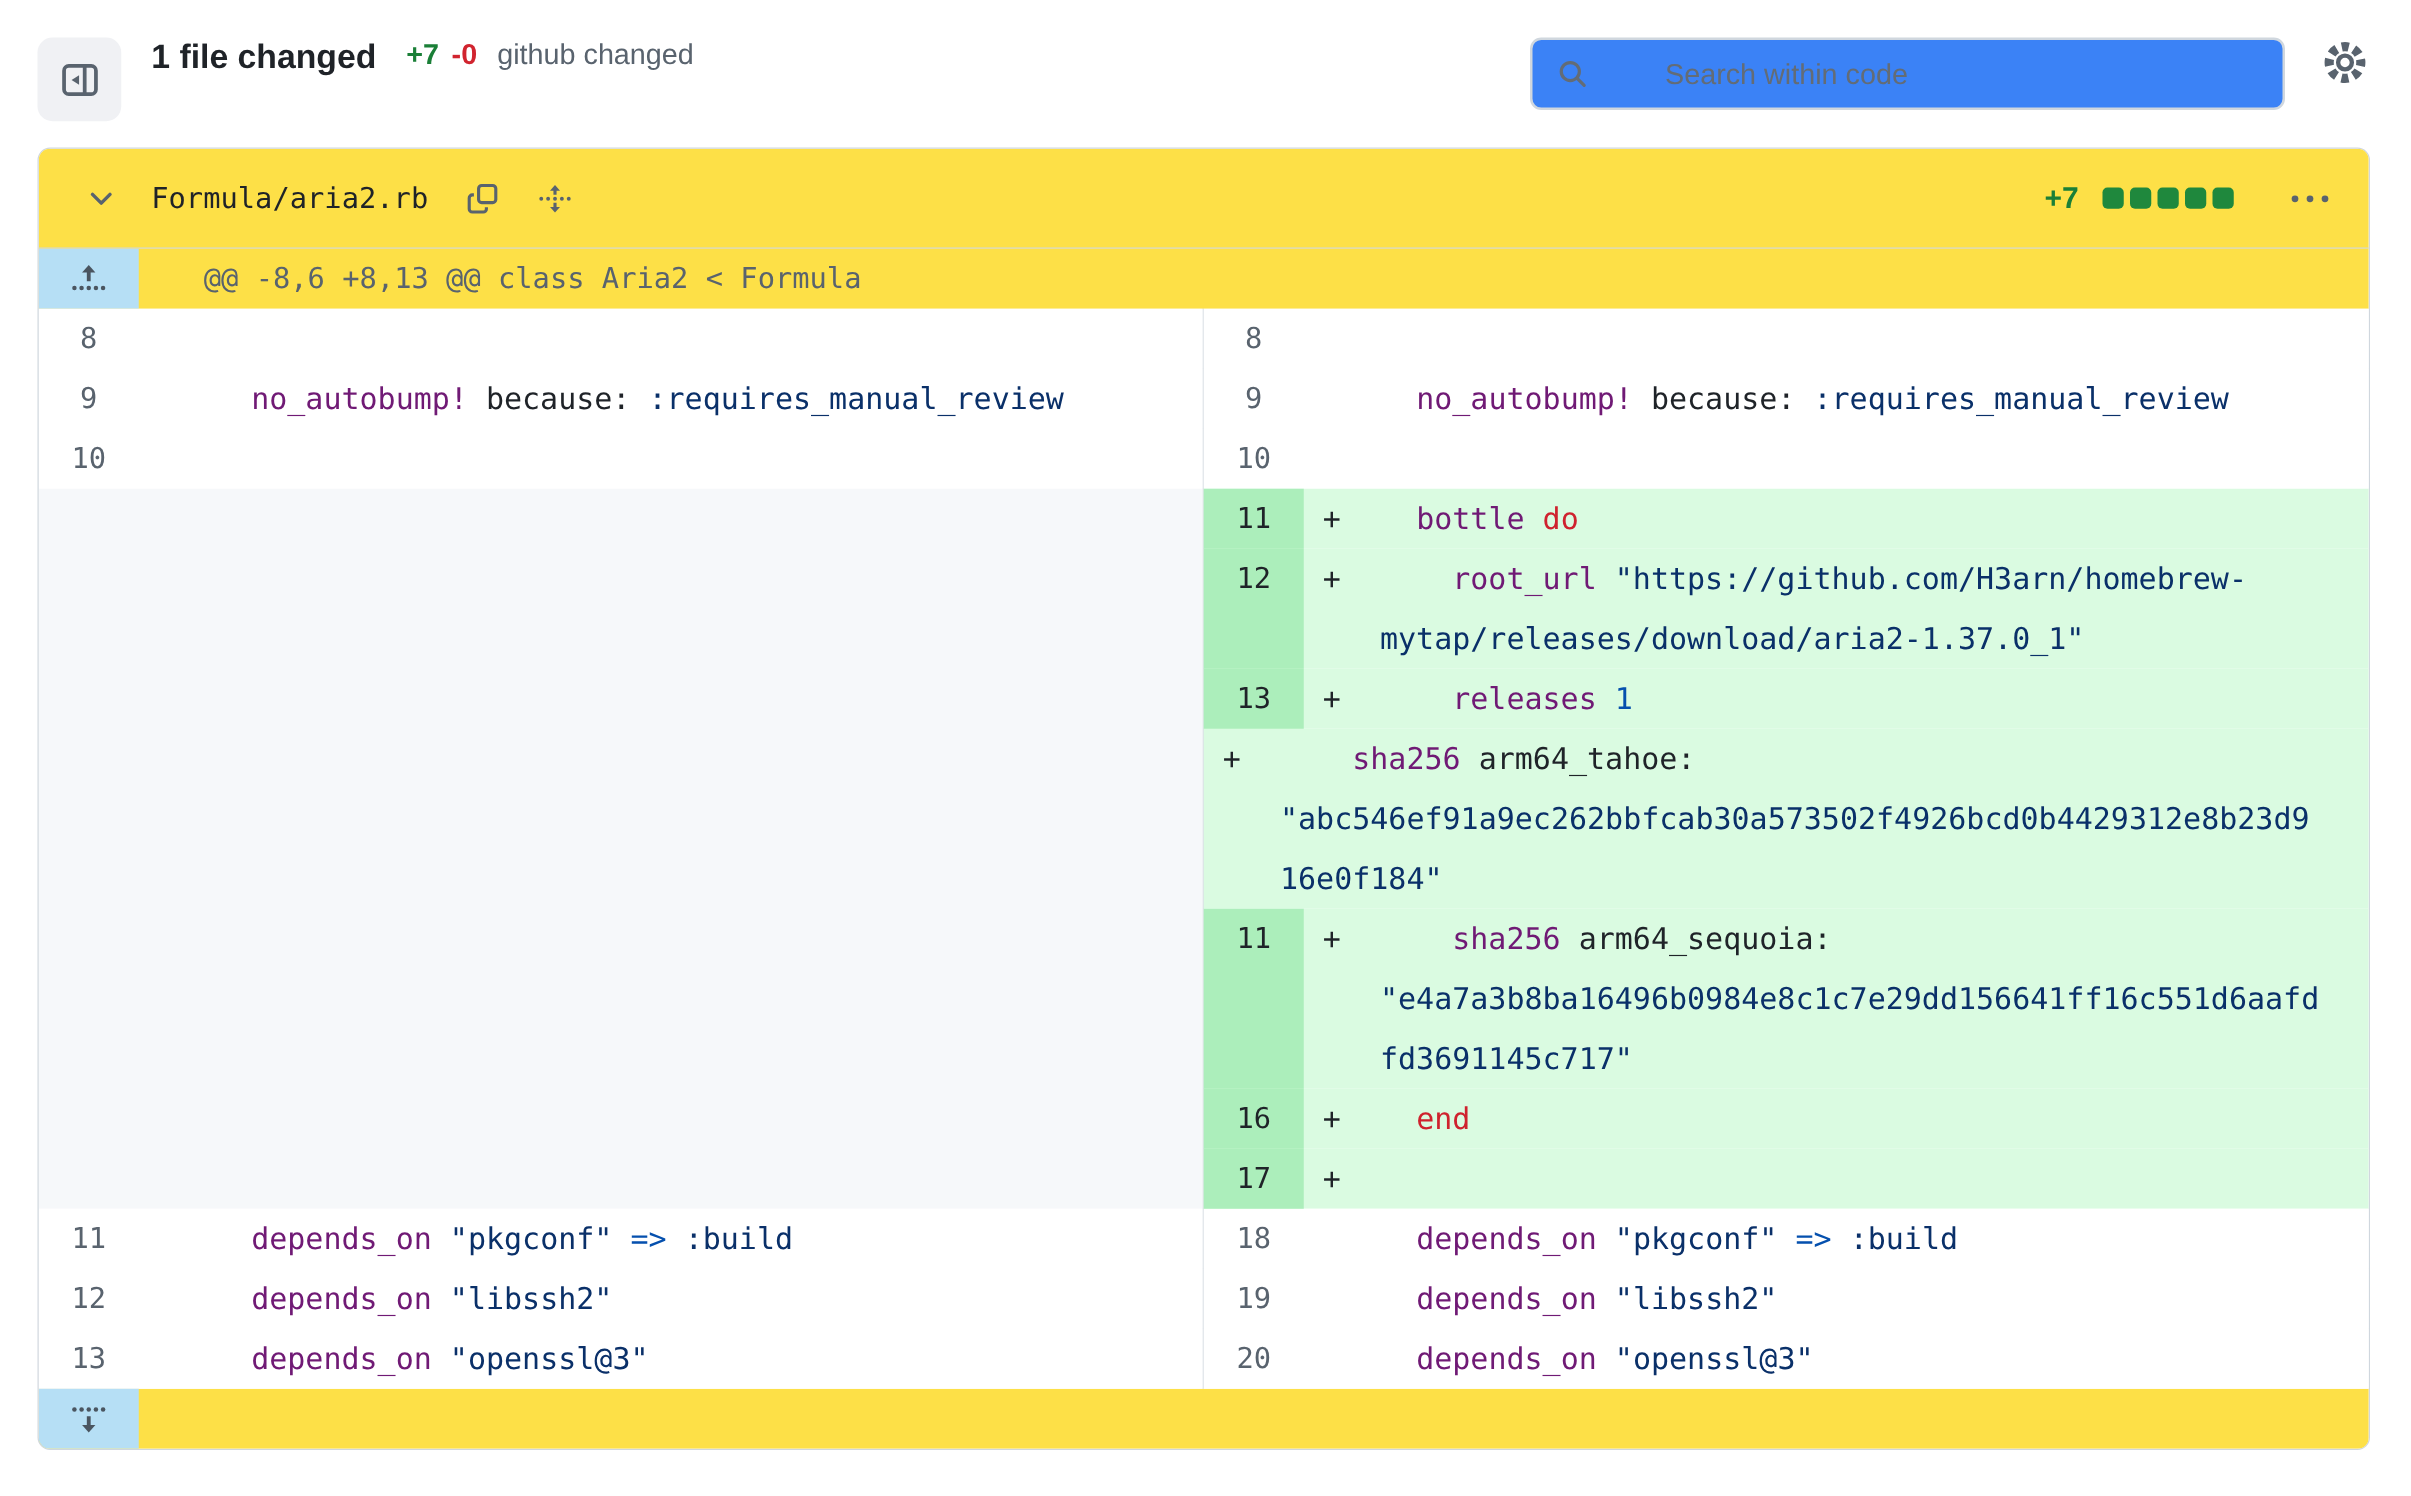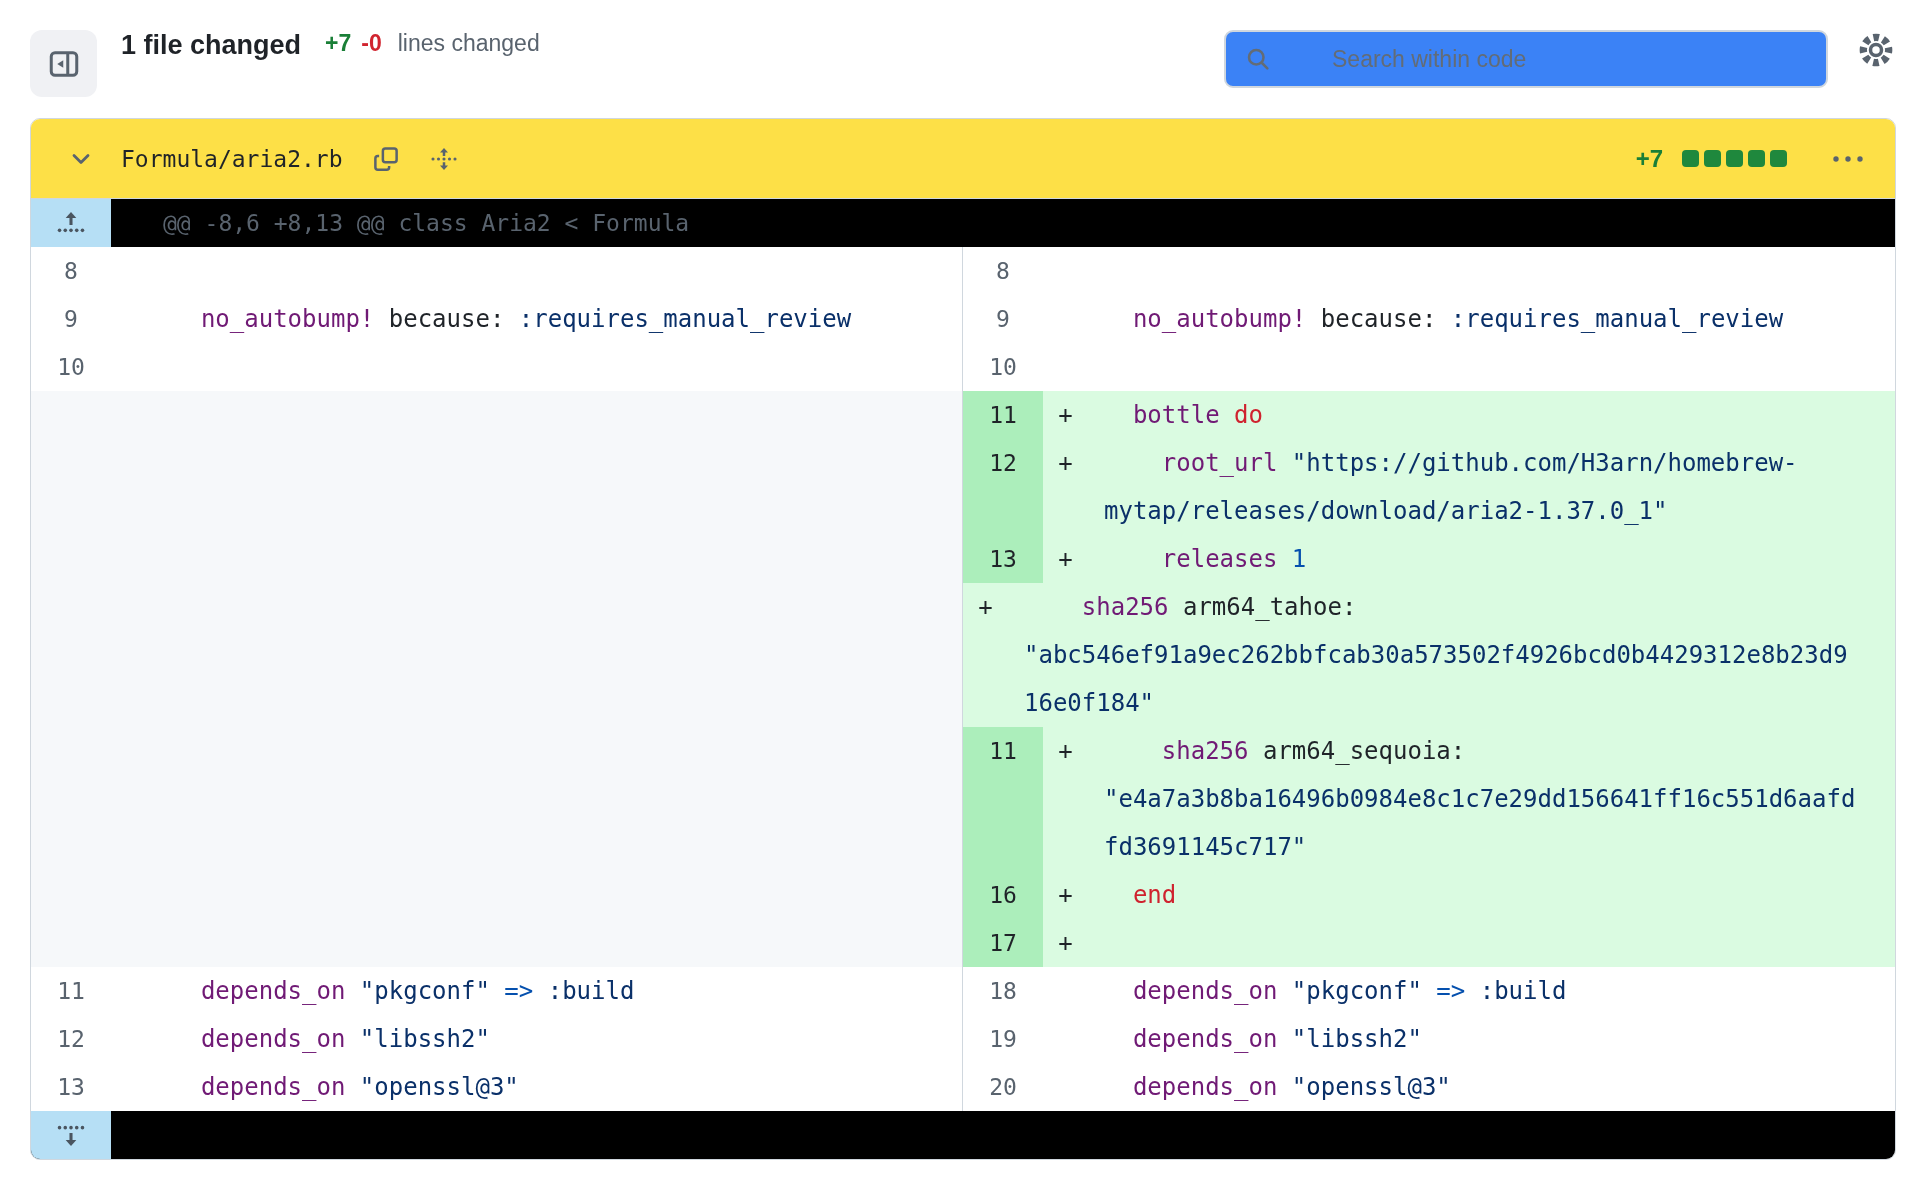--- a/index.html
+++ b/index.html
@@ -24,21 +24,21 @@
   .file-header{height:80px;background:#fde047;border-bottom:1.5px solid #d0d7de;display:flex;align-items:center;padding:0 30px 0 36px;}
   .file-name{font-family:"DejaVu Sans Mono","Liberation Mono",monospace;font-size:23px;color:#1f2328;margin-left:26px;}
   .fh-icon{margin-left:28px;}
   .fh-right{margin-left:auto;display:flex;align-items:center;}
   .fh-adds{color:#1a7f37;font-weight:700;font-size:24px;}
   .diffstat{display:flex;margin-left:14px;}
   .diffstat .square{width:17px;height:17px;border-radius:4px;background:#1f883d;margin-left:5px;}
   .kebab-btn{margin-left:44px;}
 
   
-  .hunk-row,.expand-row{display:flex;background:#000000;height:48px;}
+  .hunk-row,.expand-row{display:flex;background:#fde047;height:48px;}
   .gutter-btn{flex:0 0 80px;background:#b6dff5;border:none;display:flex;align-items:center;justify-content:center;cursor:pointer;padding:0;}
   .hunk-text{font-family:"DejaVu Sans Mono","Liberation Mono",monospace;font-size:23px;line-height:48px;color:#59636e;padding-left:52px;white-space:pre;}
 
   
   .diff{display:flex;align-items:stretch;}
   .pane{width:50%;}
   .pane.left{border-right:1.5px solid #d0d7de;}
   .row{display:flex;min-height:48px;}
   .row.context{background:#ffffff;}
   .row.add{background:#dafbe1;}
@@ -65,21 +65,21 @@
       <svg width="36" height="36" viewBox="0 0 24 24" fill="none" stroke="#59636e" stroke-width="2">
         <rect x="3.5" y="4.5" width="17" height="15" rx="2.5"></rect>
         <line x1="14.5" y1="4.5" x2="14.5" y2="19.5"></line>
         <path d="M11.5 9.5 L7.5 12 L11.5 14.5 Z" fill="#59636e" stroke="none"></path>
       </svg>
     </span>
   </button>
   <span class="page-title">1 file changed</span>
   <span class="adds">+7</span>
   <span class="dels">-0</span>
-  <span class="muted-label">lines changed</span>
+  <span class="muted-label">github changed</span>
 
   <div class="search-box">
     <span>
       <svg width="28" height="28" viewBox="0 0 24 24" fill="none" stroke="#636c76" stroke-width="2.2">
         <circle cx="10.5" cy="10.5" r="6.2"></circle>
         <line x1="15.2" y1="15.2" x2="20" y2="20" stroke-linecap="round"></line>
       </svg>
     </span>
     <input type="text" placeholder="Search within code" style="">
   </div>

